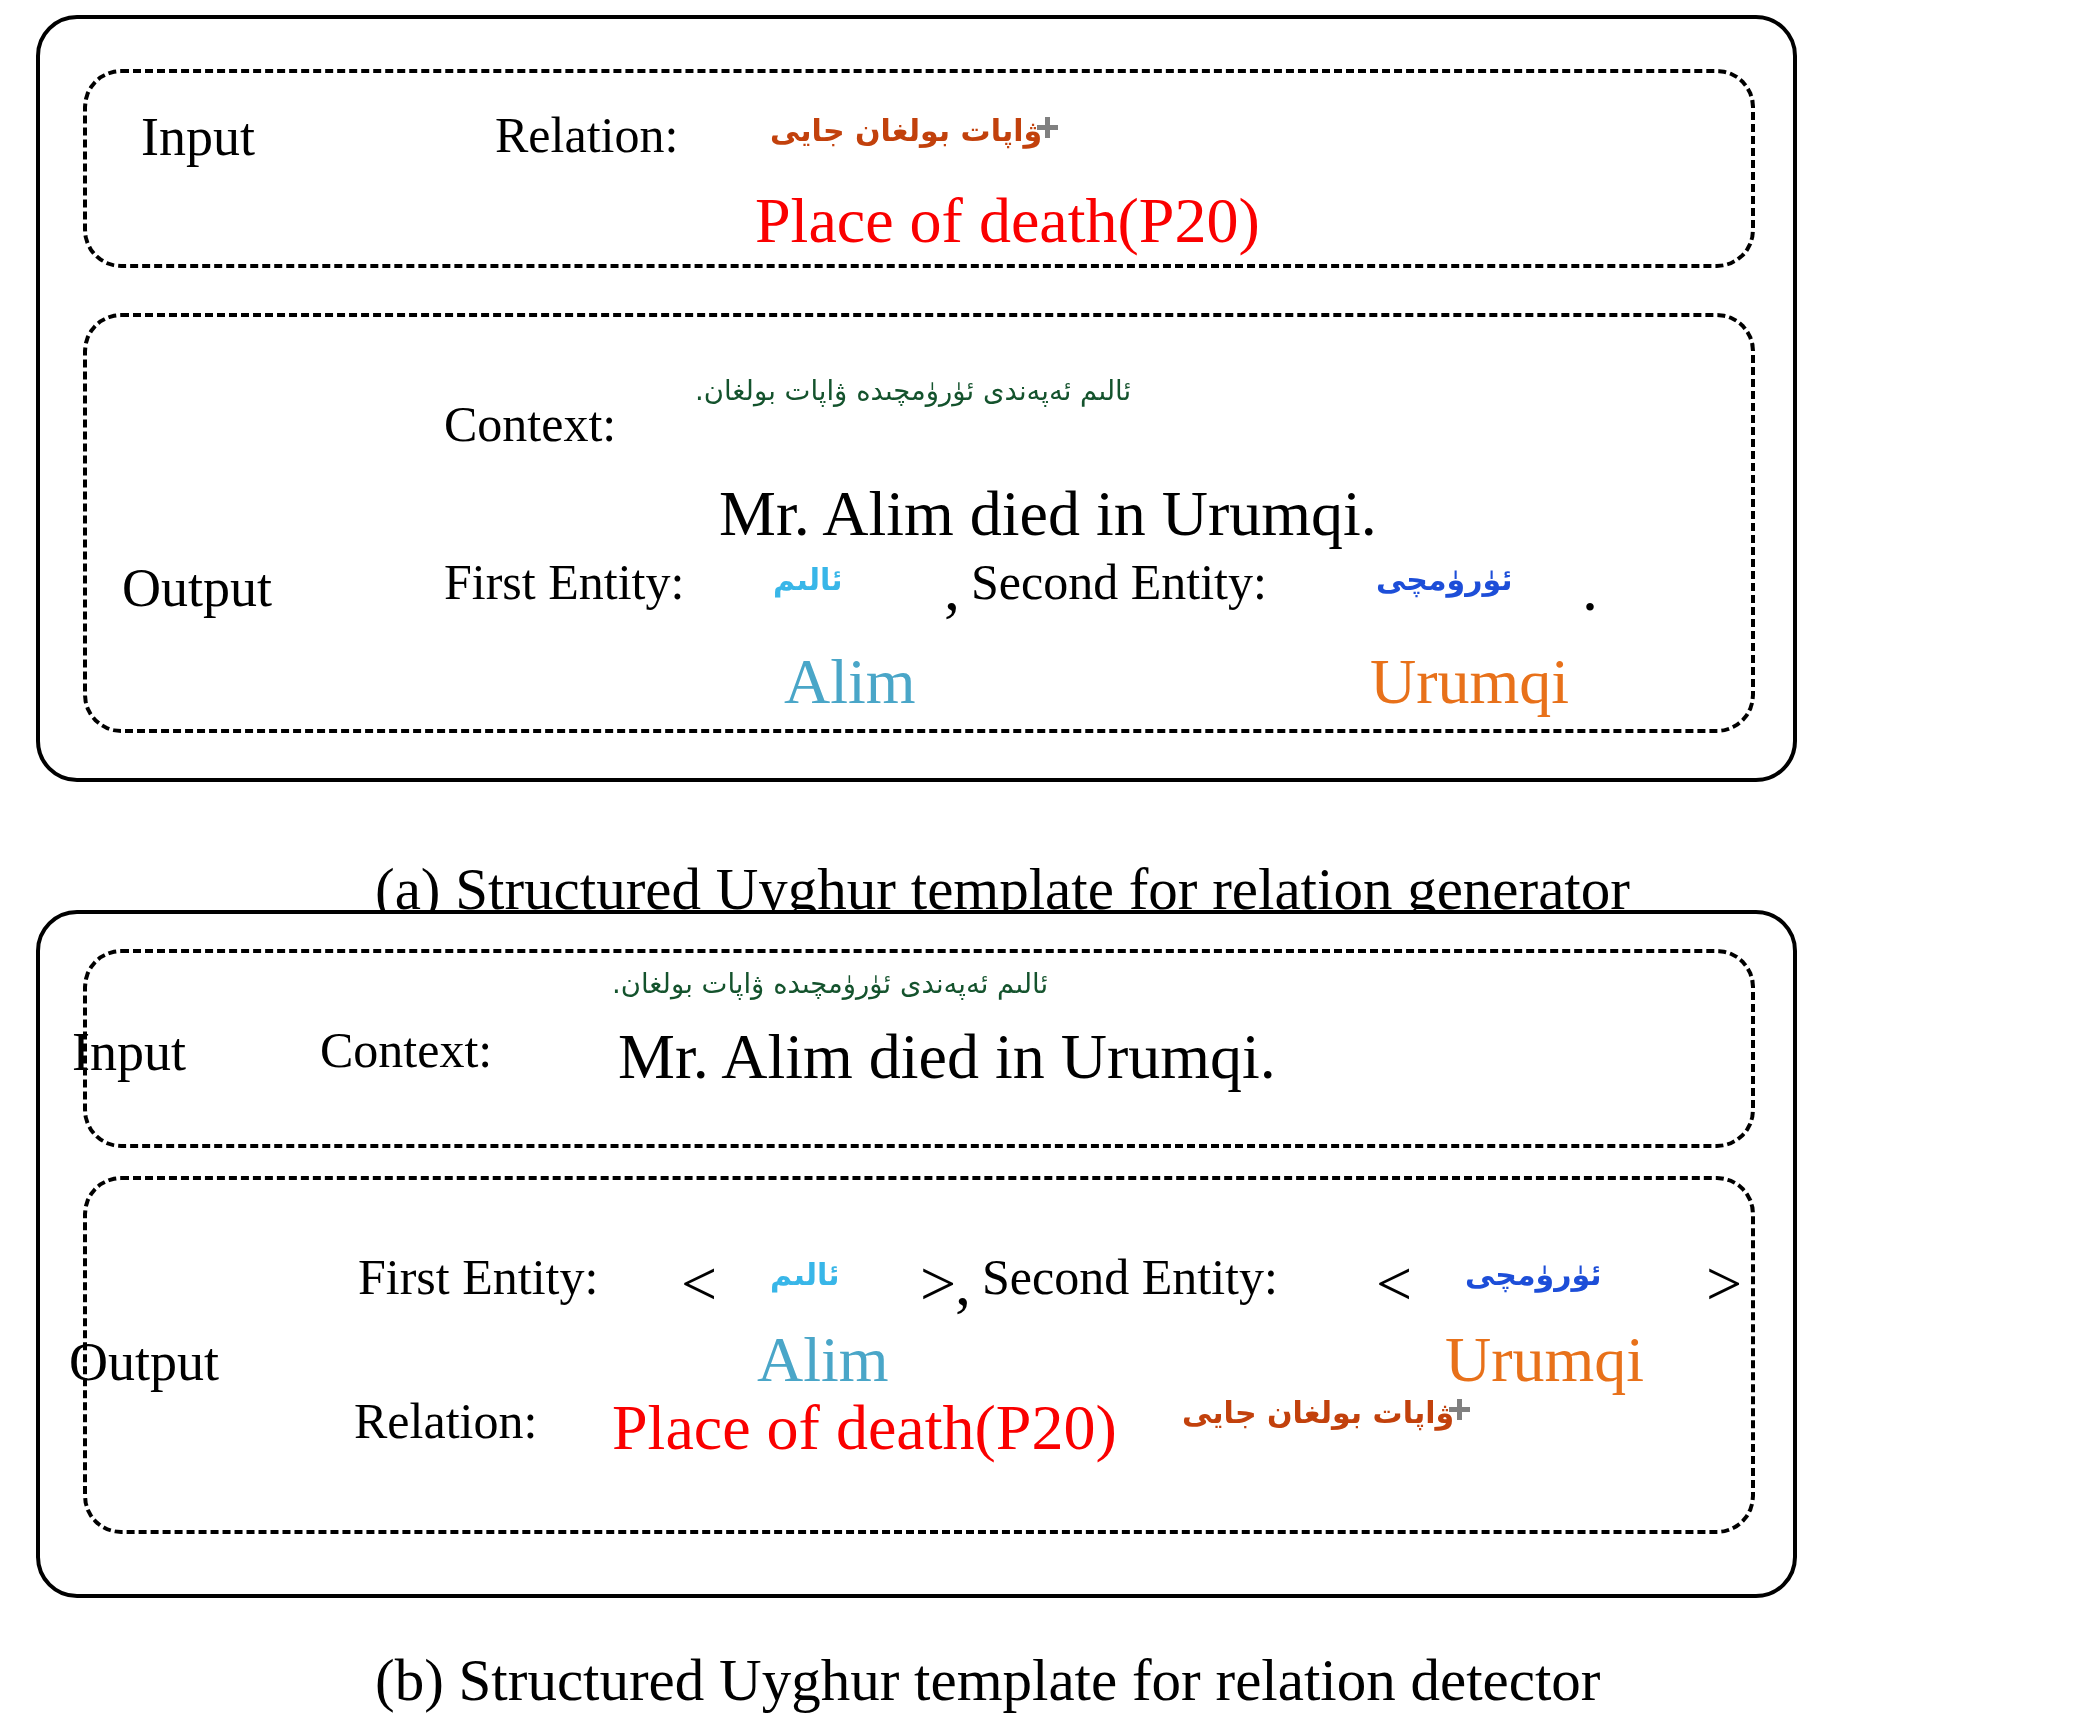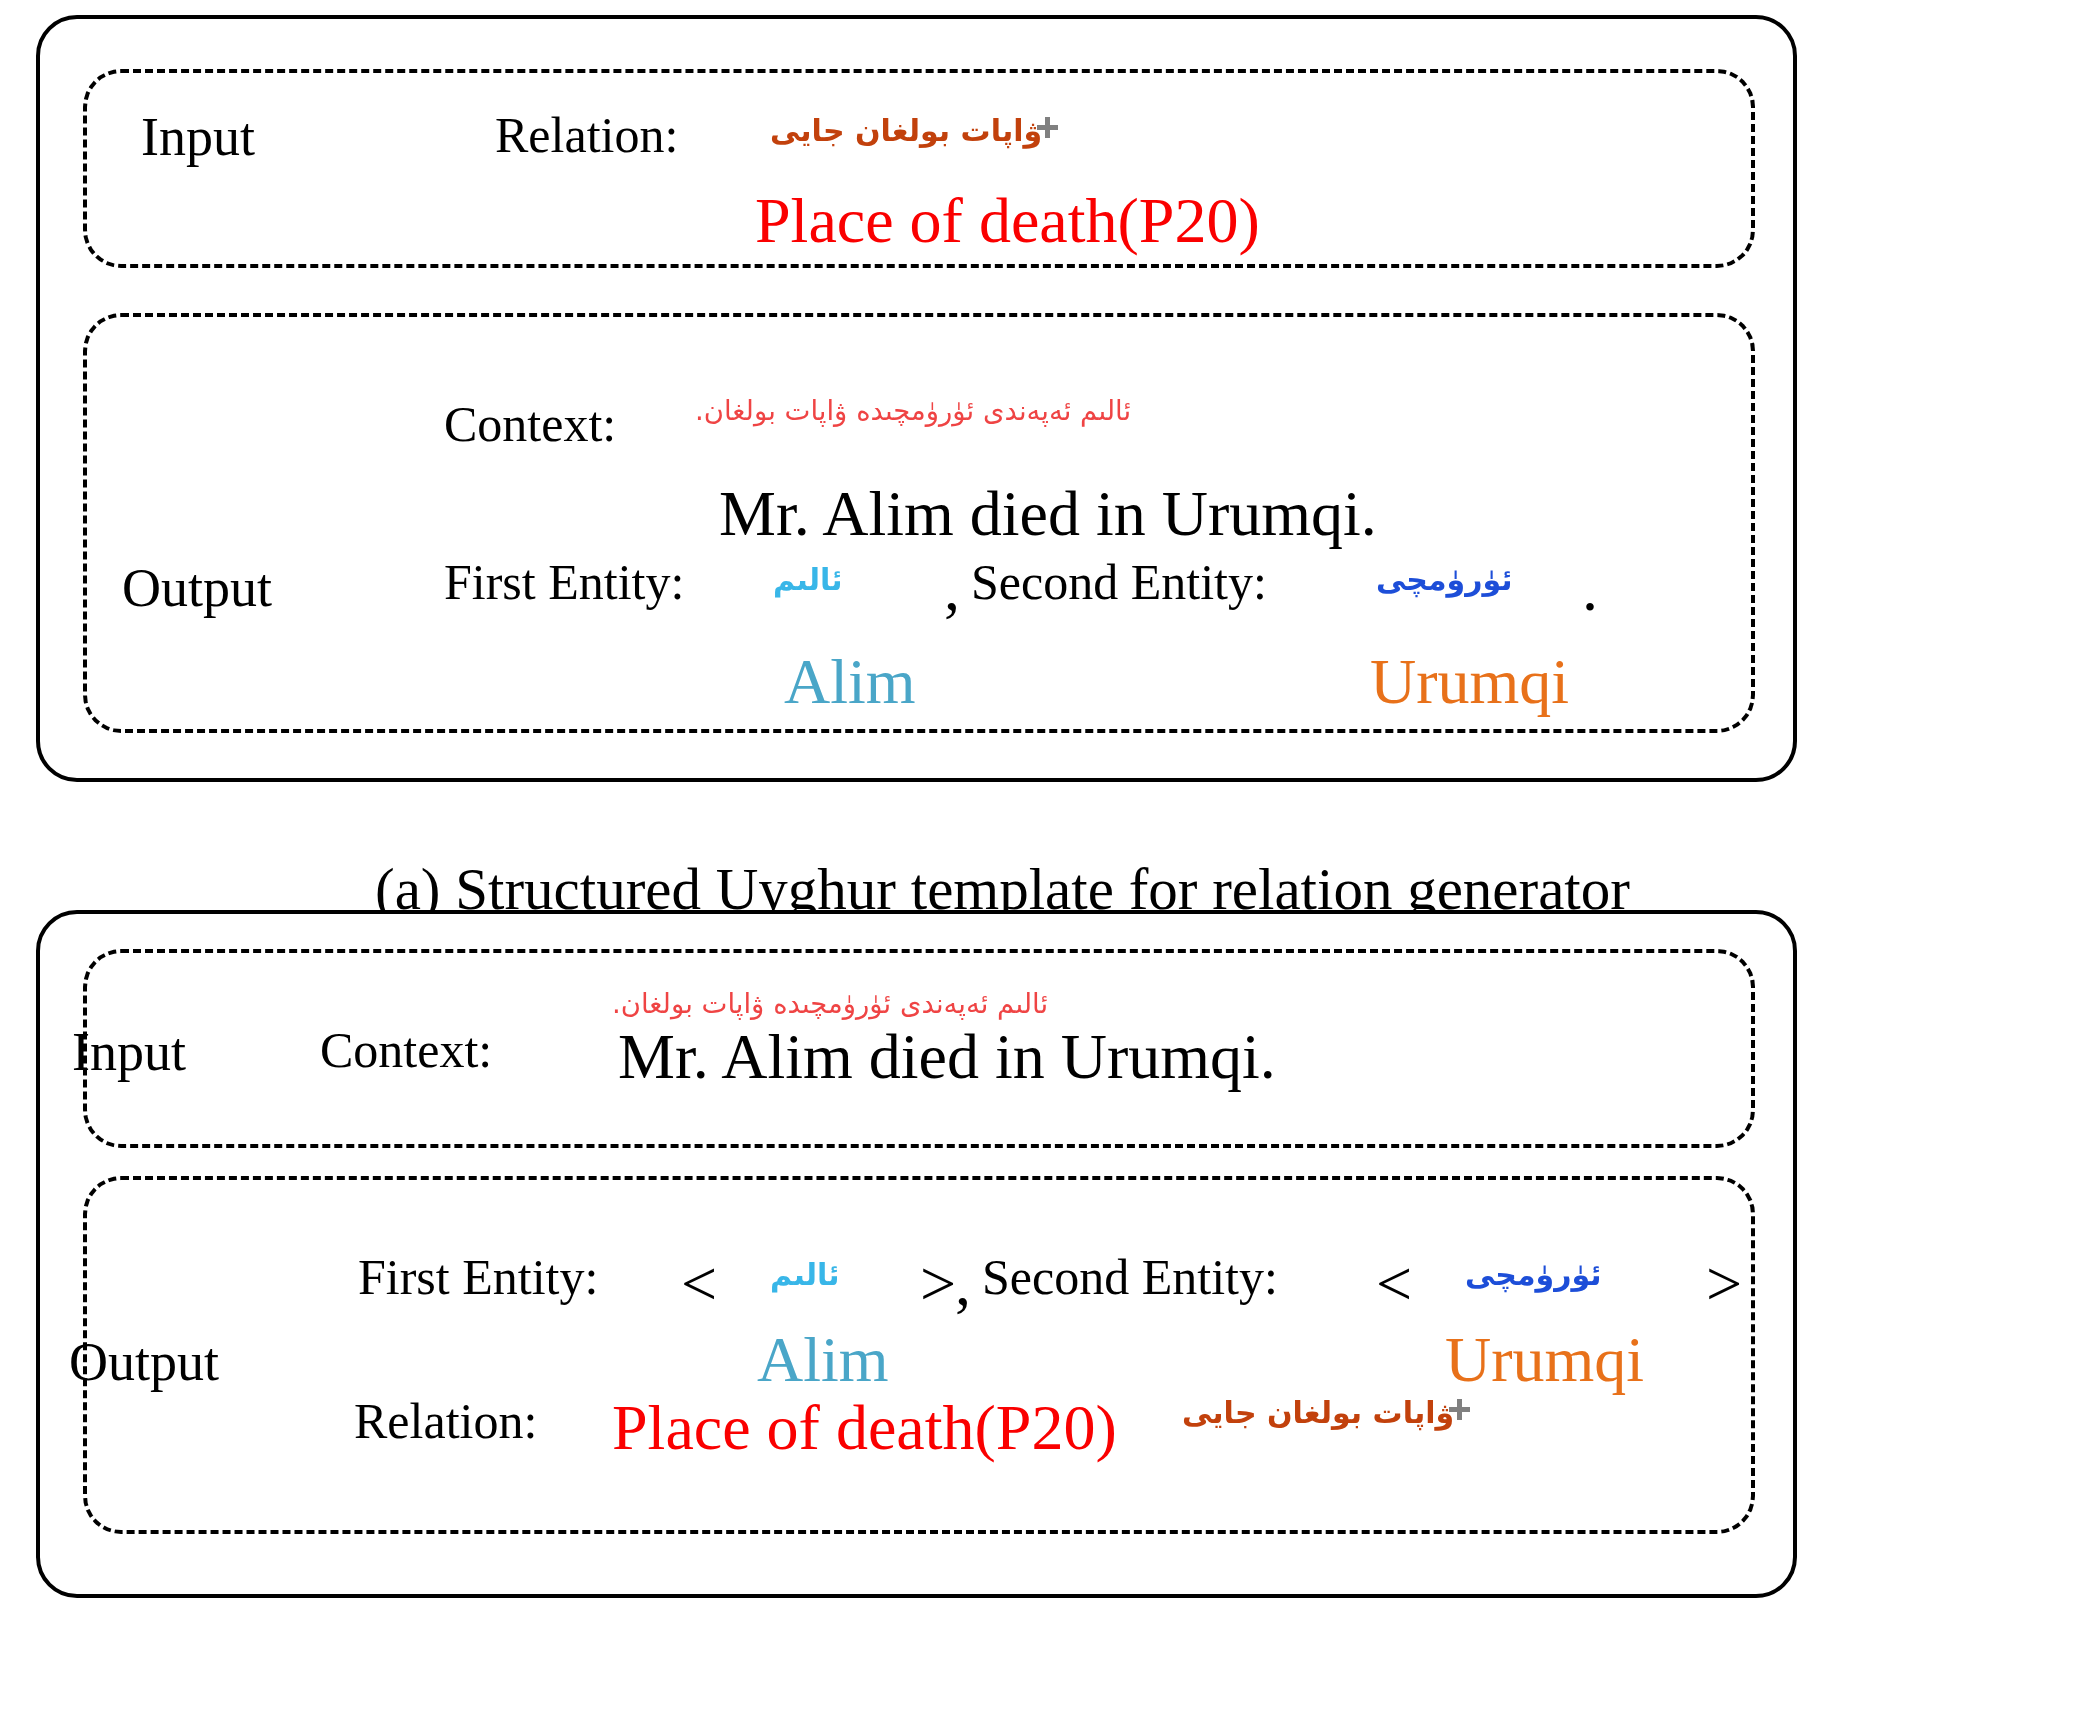--- a/index.html
+++ b/index.html
@@ -58,21 +58,21 @@
 
   .lbl-side { font-size: 54px; }
   .lbl-field { font-size: 50px; }
   .en-main  { font-size: 64px; text-align: right; }
 
   .uy {
     font-family: "DejaVu Sans", "Liberation Sans", sans-serif;
     direction: rtl;
     unicode-bidi: bidi-override;
   }
-  .uy-ctx    { font-size: 27.5px; color: #ef4444; margin-top: 20px; }
+  .uy-ctx    { font-size: 27.5px; color: #14532d; }
   .uy-rel    { font-size: 30px; color: #c2410c; font-weight: bold; }
   .uy-e1     { font-size: 30px; color: #38b6e8; font-weight: bold; }
   .uy-e2     { font-size: 30px; color: #1d4ed8; font-weight: bold; }
 
   .c-red  { color: #fa0000; }
   .c-blue { color: #4aa6c8; }
   .c-org  { color: #e8711a; }
 
   .caption { font-size: 59px; }
 
@@ -170,15 +170,16 @@
 
   <div class="t en-main c-org" style="left:1445px; top:1328px;">Urumqi</div>
 
   <div class="t lbl-field" style="left:354px; top:1396px;">Relation:</div>
 
   <div class="t en-main c-red" style="left:612px; top:1396px;">Place of death(P20)</div>
 
   <div class="t uy uy-rel" style="left:1182px; top:1398px;">ۋاپات بولغان جايى</div>
   <span class="cursor-ic" style="left:1449px; top:1399px;"></span>
 
+  <div class="t caption" style="left:375px; top:1651px;">(b) Structured Uyghur template for relation detector</div>
 
 </div>
 
 
 </body></html>

